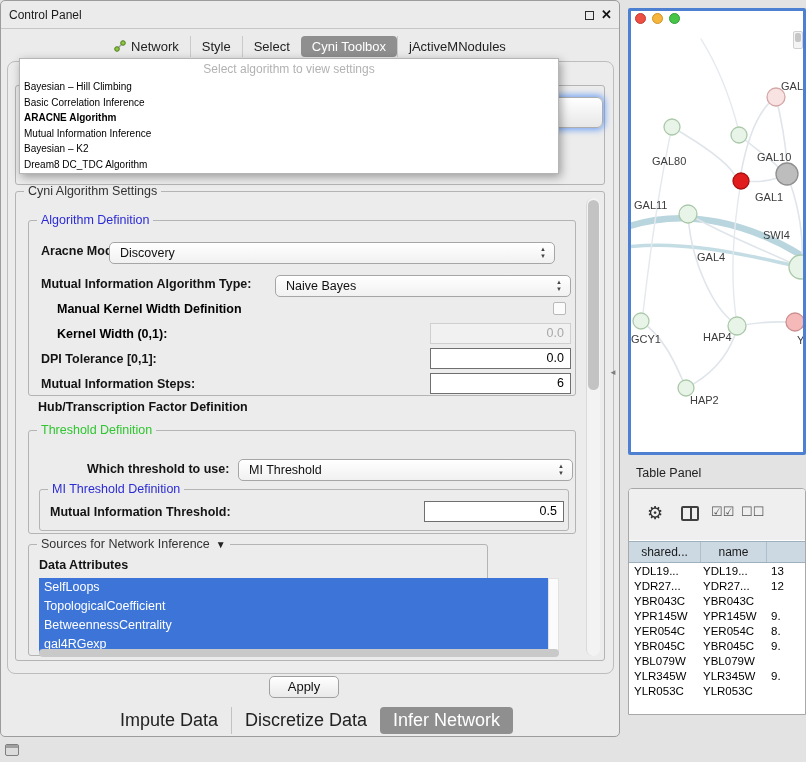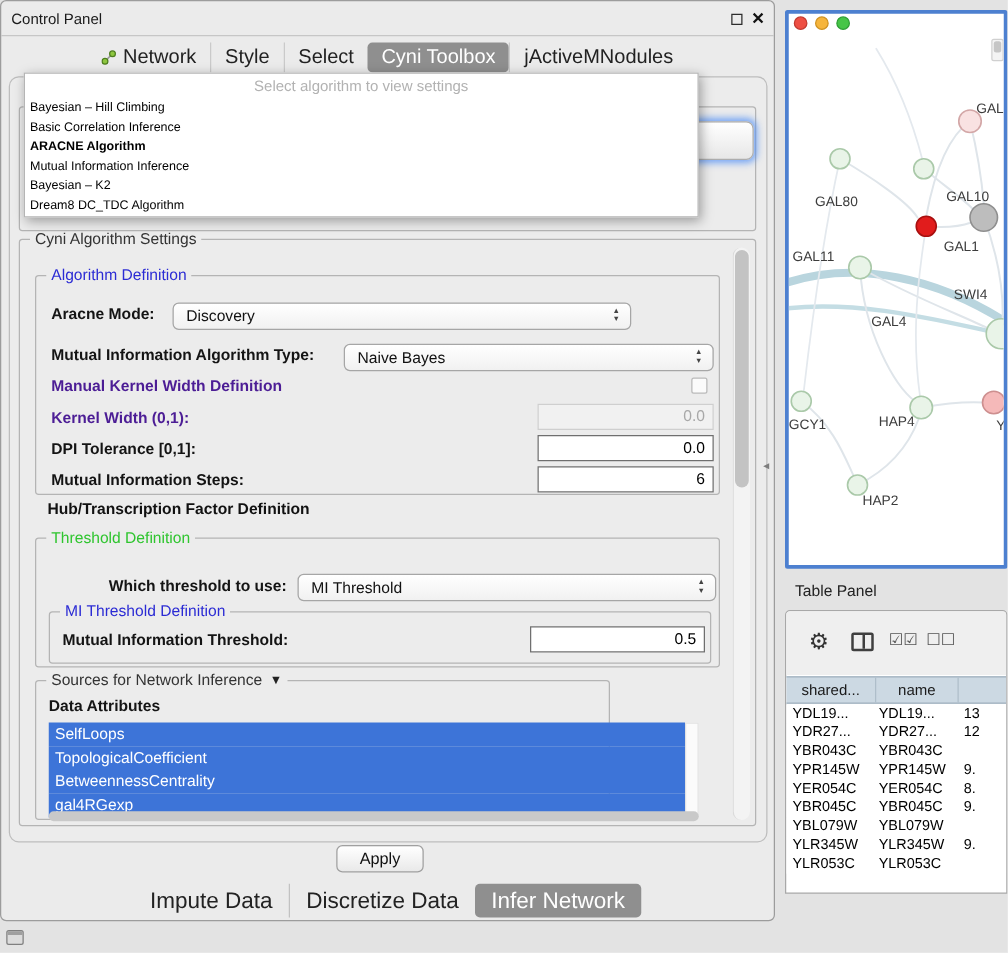--- a/index.html
+++ b/index.html
@@ -17,21 +17,21 @@
   #control-panel {
     position:absolute; left:0; top:0; width:620px; height:737px;
     background:#ebebeb; border:1px solid #9c9c9c; border-radius:5px;
   }
   .cp-titlebar { position:absolute; left:0; top:0; right:0; height:28px; border-bottom:1px solid #c6c6c6; }
   .cp-title { position:absolute; left:8px; top:0; line-height:28px; font-size:12px; color:#1b1b1b; }
   .win-btn { position:absolute; cursor:default; }
   .win-btn.float { right:25px; top:10px; width:9px; height:9px; border:1.5px solid #2c2c2c; background:transparent; }
   .win-btn.close { right:7px; top:6px; font-size:13px; font-weight:bold; color:#111; }
 
-  .cp-tabs { position:absolute; top:33px; left:0; right:0; display:flex; justify-content:center; align-items:center; height:24px; font-size:16px; }
+  .cp-tabs { position:absolute; top:33px; left:0; right:0; display:flex; justify-content:center; align-items:center; height:24px; font-size:13px; }
   .cp-tab { padding:3px 11px; color:#222; white-space:nowrap; display:flex; align-items:center; gap:5px; }
   .cp-tab:not(.active):not(:first-child) { border-left:1px solid #cacaca; }
   .cp-tab.active { background:#8f8f8f; color:#fff; border-radius:4px; border-left:none; }
   .tab-icon { display:inline-flex; width:12px; height:12px; }
 
   #content-frame {
     position:absolute; left:6px; top:60px; width:607px; height:613px;
     border:1px solid #bdbdbd; border-radius:8px; background:#ececec;
   }
 
@@ -56,42 +56,42 @@
 
   
   .group { position:absolute; border:1px solid #b4b4b4; border-radius:3px; }
   .gtitle { position:absolute; top:-8px; left:8px; background:#ececec; padding:0 4px; font-size:12.5px; color:#333; white-space:nowrap; }
   .gtitle.blue { color:#2b2bd4; }
   .gtitle.green { color:#2fc52f; }
 
   #settings-group { left:14px; top:190px; width:590px; height:470px; }
 
   .lbl { position:absolute; font-weight:bold; font-size:12.5px; color:#141414; white-space:nowrap; }
-  .lbl.disabled { color:#4c1d95; }
+  .lbl.disabled { color:#000000;margin-left:16px; }
 
   .combo {
     position:absolute; height:22px; background:linear-gradient(#ffffff,#f1f1f1);
     border:1px solid #a6a6a6; border-radius:5px; font-size:12.5px; color:#111;
     line-height:20px; padding-left:10px; white-space:nowrap;
   }
   .combo .arrows { position:absolute; right:6px; top:3px; width:10px; text-align:center; color:#444; }
   .combo .arrows div { font-size:6px; line-height:7px; }
 
   .field {
     position:absolute; height:21px; background:#fff; border:1px solid #6f6f6f;
     font-size:12.5px; line-height:19px; text-align:right; padding-right:6px; color:#000;
   }
   .field.disabled { background:#f1f1f1; border-color:#cfcfcf; color:#a8a8a8; }
 
   .checkbox { position:absolute; width:13px; height:13px; background:#fbfbfb; border:1px solid #b9b9b9; border-radius:2px; }
 
   
   #algo-def-group { left:12px; top:28px; width:548px; height:176px; }
   #aracne-label { left:12px; top:23px; }
-  #aracne-combo { left:109px; top:21px; width:367px; }
+  #aracne-combo { left:80px; top:21px; width:446px; }
   #mitype-label { left:12px; top:56px; }
   #mitype-combo { left:246px; top:54px; width:296px; }
   #manual-label { left:12px; top:81px; }
   #manual-checkbox { left:524px; top:81px; }
   #kernel-label { left:12px; top:106px; }
   #kernel-field { left:401px; top:102px; width:141px; }
   #dpi-label { left:12px; top:131px; }
   #dpi-field { left:401px; top:127px; width:141px; }
   #steps-label { left:12px; top:156px; }
   #steps-field { left:401px; top:152px; width:141px; }

